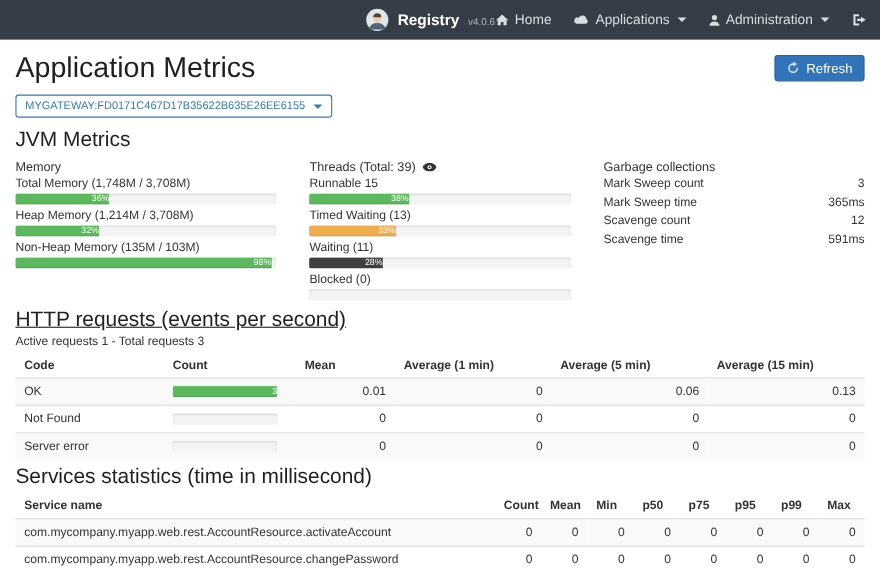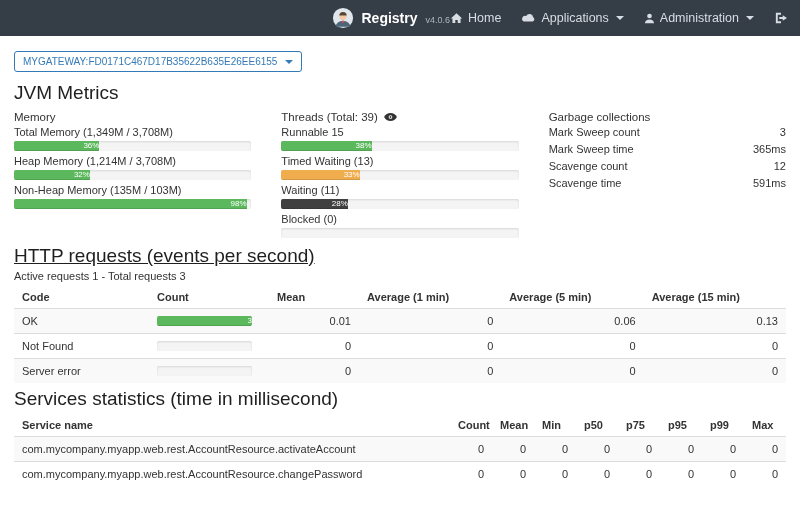--- a/index.html
+++ b/index.html
@@ -120,34 +120,46 @@
             <path d="M2 1 h6 v2.2 H4.2 v7.6 H8 V13 H2 z" fill="currentColor"></path>
             <path d="M10 3.8 l5 3.2 -5 3.2 V8.2 H6 V5.8 h4 z" fill="currentColor"></path>
           </svg>
       </span>
     </a>
   </div>
 </nav>
 
 <div class="container">
 
+  <div class="header-row">
+    <h1>Application Metrics</h1>
+    <button class="btn-refresh">
+      <span class="nav-icon">
+        <svg width="12" height="12" viewBox="0 0 16 16">
+            <path d="M8 3 A5 5 0 1 0 13 8" fill="none" stroke="currentColor" stroke-width="2" stroke-linecap="round"></path>
+            <path d="M8 0 L13 3 L8 6 Z" fill="currentColor"></path>
+          </svg>
+      </span>
+      <span>Refresh</span>
+    </button>
+  </div>
 
   <button class="btn-instance">
     <span>MYGATEWAY:FD0171C467D17B35622B635E26EE6155</span>
     <span class="caret-primary"></span>
   </button>
 
   <h2 class="section mt-md">JVM Metrics</h2>
 
   <div class="jvm-row">
 
     <div class="jvm-col">
       <div class="col-title">Memory</div>
       <div>
-        <div class="metric-label">Total Memory (1,349M / 3,708M)</div>
+        <div class="metric-label">Total Memory (1,748M / 3,708M)</div>
         <div class="bar-track">
           <div class="bar-fill" style="width: 36%; background-color: rgb(92, 184, 92);">
               <span>36%</span>
             </div>
         </div>
       </div>
       <div>
         <div class="metric-label">Heap Memory (1,214M / 3,708M)</div>
         <div class="bar-track">
           <div class="bar-fill" style="width: 32%; background-color: rgb(92, 184, 92);">

